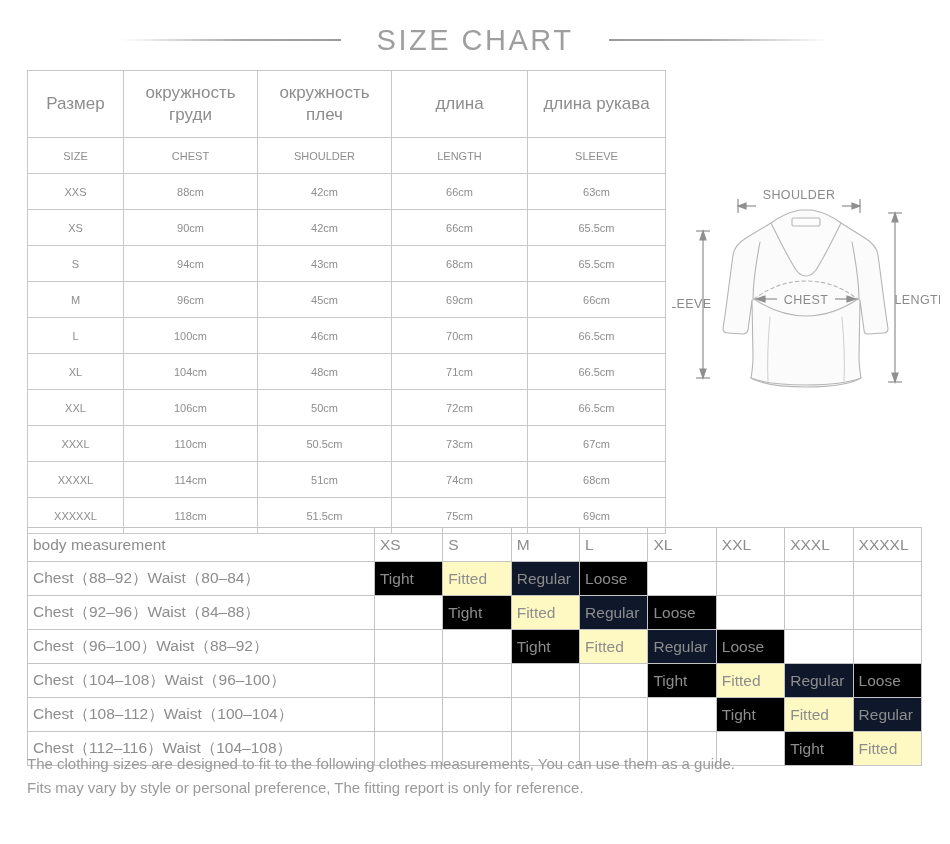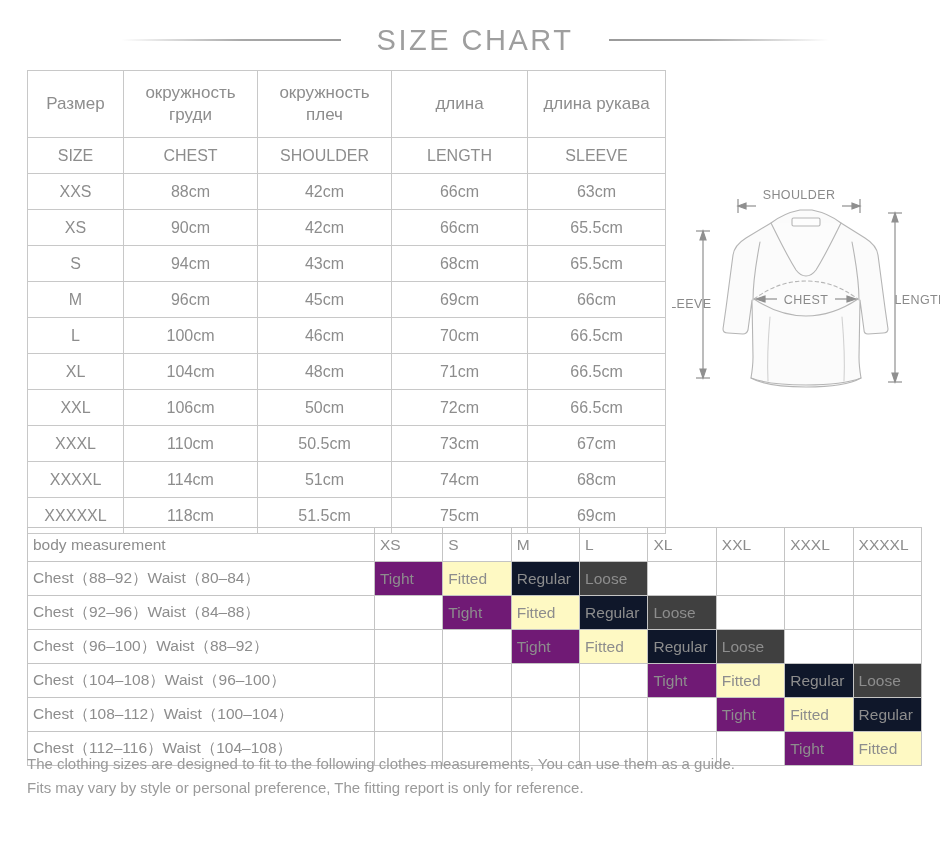--- a/index.html
+++ b/index.html
@@ -29,21 +29,21 @@
   }
 
   
   .size-table{
     position:absolute;left:27px;top:70px;
     border-collapse:collapse;table-layout:fixed;width:638px;border-radius:18px;
   }
   .size-table td{
     border:1px solid #c8c8c8;
     text-align:center;vertical-align:middle;
-    font-size:16px;color:#8d8d8d;height:35px;padding:0 2px;
+    font-size:11px;color:#8d8d8d;height:35px;padding:0 2px;
   }
   .size-table tr.hdr-ru td{height:66px;line-height:1.32;font-size:17px;}
   .size-table col.c0{width:96px;}
   .size-table col.c1{width:134px;}
   .size-table col.c2{width:134px;}
   .size-table col.c3{width:136px;}
   .size-table col.c4{width:138px;}
 
   
   .diagram{position:absolute;left:672px;top:182px;width:268px;height:220px;}
@@ -58,24 +58,24 @@
     border:1px solid #c4c4c4;
     height:33px;font-size:15.5px;color:#8d8d8d;
     padding:0 5px;text-align:left;vertical-align:middle;
     white-space:nowrap;overflow:hidden;
   }
   .fit-table col.m{width:345px;}
   .fit-table col.s{width:68px;}
   .fit-table td.meas{font-size:15.5px;color:#8d8d8d;margin-left:21px;}
   .fit-table tr.hdr td{color:#8d8d8d;}
 
-  .cell-tight   {background:#701a75;color:#8a8a8a;}
+  .cell-tight   {background:#000000;color:#8a8a8a;}
   .cell-fitted  {background:#fef9c3;color:#8a8a8a;}
   .cell-regular {background:#0f172a;color:#7e8a7e;}
-  .cell-loose   {background:#404040;color:#ffffff;}
+  .cell-loose   {background:#000000;color:#ffffff;}
   .cell-empty   {background:#ffffff;}
 
   
   .footer{
     position:absolute;left:27px;top:752px;width:880px;
     font-size:15px;line-height:1.62;color:#9a9a9a;
   }
   .footer div{white-space:nowrap;}
 </style>
 </head>

